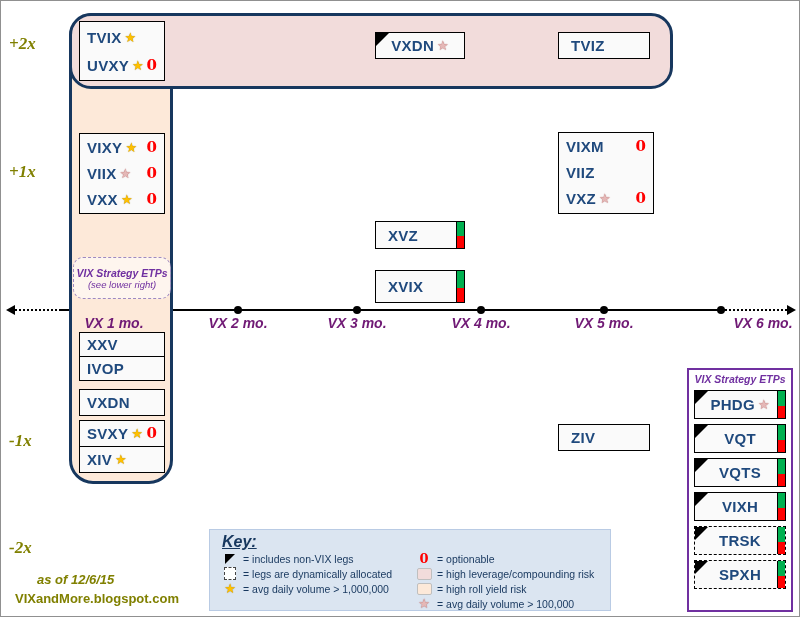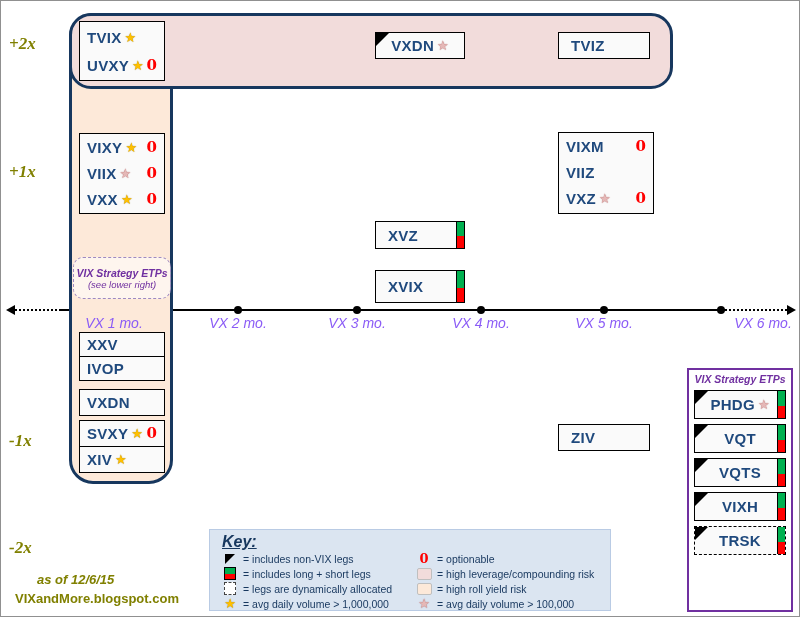--- a/index.html
+++ b/index.html
@@ -35,22 +35,22 @@
   .note .l1 { font-style:italic; font-weight:bold; font-size:10.5px; }
   .note .l2 { font-style:italic; font-size:9.5px; }
   
   .axis-solid { position:absolute; left:60px; top:308px; width:664px; height:0; border-top:2px solid #000; }
   .axis-dotted { position:absolute; top:308px; height:0; border-top:2px dotted #000; }
   .arrow-l { position:absolute; left:5px; top:304px; width:0; height:0;
     border-right:9px solid #000; border-top:5px solid transparent; border-bottom:5px solid transparent; }
   .arrow-r { position:absolute; left:786px; top:304px; width:0; height:0;
     border-left:9px solid #000; border-top:5px solid transparent; border-bottom:5px solid transparent; }
   .vxdot { position:absolute; top:305px; width:8px; height:8px; border-radius:50%; background:#000; }
-  .month { position:absolute; top:314px; transform:translateX(-50%); font-style:italic; font-weight:normal;
-    font-size:14px; color:#8b5cf6; white-space:nowrap; }
+  .month { position:absolute; top:314px; transform:translateX(-50%); font-style:italic; font-weight:bold;
+    font-size:14px; color:#701a75; white-space:nowrap; }
   
   .spanel { position:absolute; left:686px; top:367px; width:106px; height:244px;
     background:#fff; border:2px solid #7030A0; box-sizing:border-box; }
   .spanel-title { text-align:center; font-style:italic; font-weight:bold; font-size:10.5px; color:#7030A0; margin-top:3px; }
   .sitem { position:relative; width:92px; height:29px; margin:5px auto 0; background:#fafafa;
     border:1.6px solid #000; box-sizing:border-box; display:flex; align-items:center; justify-content:center; }
   .sitem.dashed { border-style:dashed; }
   
   .key { position:absolute; left:208px; top:528px; width:402px; height:82px;
     background:#DBE5F1; border:1px solid #b9cbe4; box-sizing:border-box; }
@@ -234,39 +234,38 @@
     <div class="sitem">
       <div class="corner"></div>
       <span class="tk">VIXH</span>
       <div class="stripe"></div>
     </div>
     <div class="sitem dashed">
       <div class="corner"></div>
       <span class="tk">TRSK</span>
       <div class="stripe"></div>
     </div>
+    <div class="sitem dashed">
+      <div class="corner"></div>
+      <span class="tk">SPXH</span>
+      <div class="stripe"></div>
+    </div>
   </div>
 
   <div class="key">
     <div class="key-title">Key:</div>
     <div class="key-col" style="left:12px;">
       <div class="krow">
         <span class="kicon">
             <span class="ktri"></span>
           </span>
         <span>= includes non-VIX legs</span>
       </div>
       <div class="krow">
         <span class="kicon">
-            <span class="kls"></span>
-          </span>
-        <span>= includes long + short legs</span>
-      </div>
-      <div class="krow">
-        <span class="kicon">
             <span class="kdyn"></span>
           </span>
         <span>= legs are dynamically allocated</span>
       </div>
       <div class="krow">
         <span class="kicon kgstar">★</span>
         <span>= avg daily volume &gt; 1,000,000</span>
       </div>
     </div>
     <div class="key-col" style="left:206px;">

